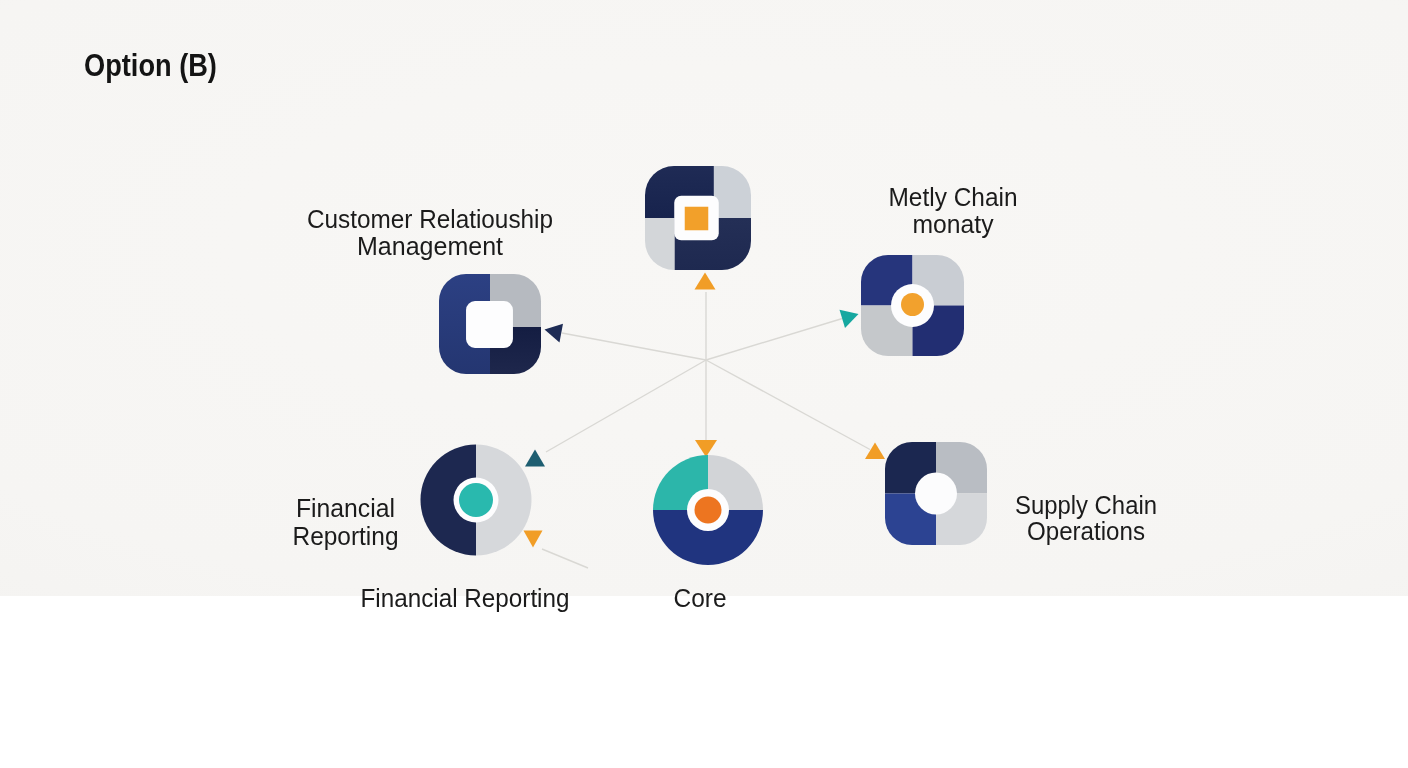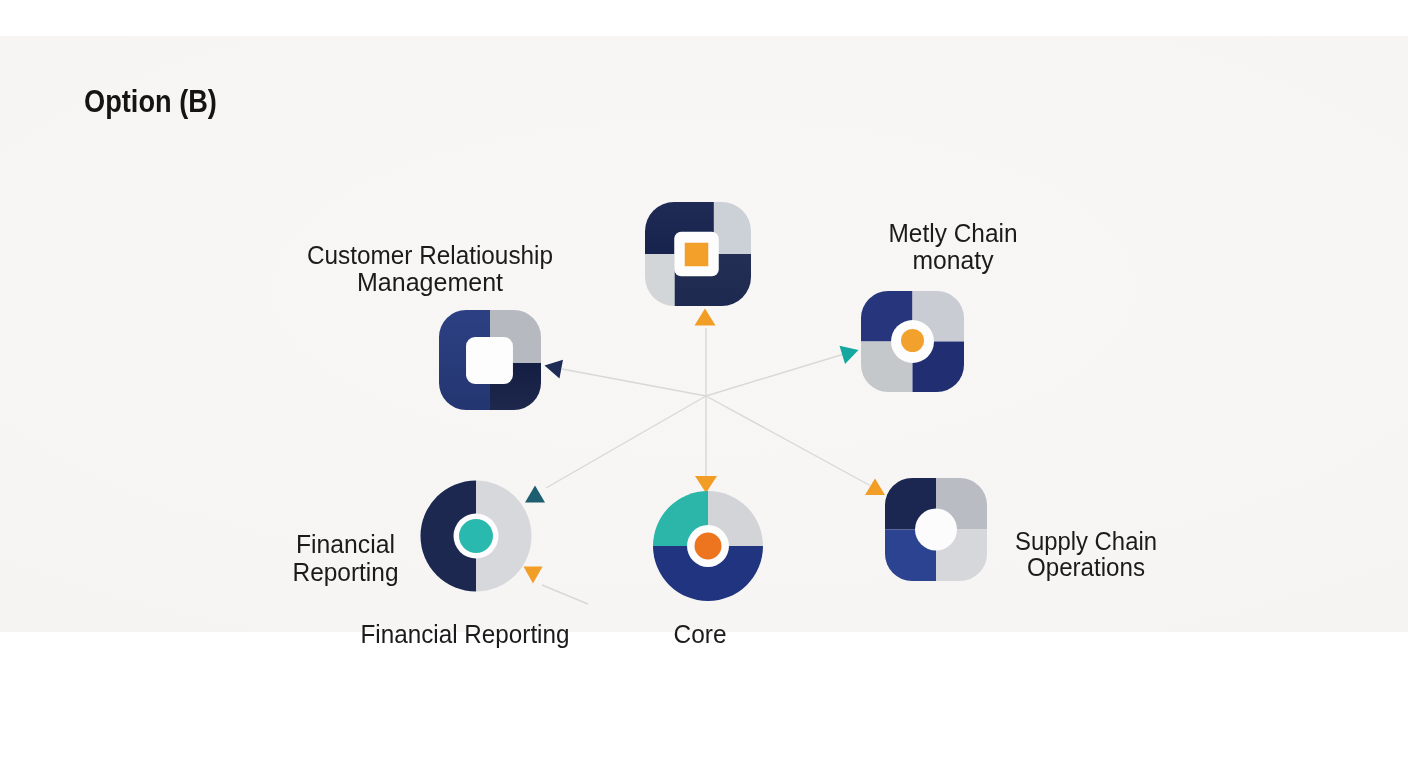--- a/index.html
+++ b/index.html
@@ -3,21 +3,20 @@
 <meta charset="utf-8">
 <style>
   html, body { margin: 0; padding: 0; }
   body {
     width: 1408px; height: 768px; overflow: hidden;
     font-family: "Liberation Sans", "DejaVu Sans", sans-serif;
   }
   .stage {
     position: relative; width: 1408px; height: 596px;
     background: radial-gradient(ellipse 120% 110% at 50% 42%, #f8f7f5 0%, #f6f5f3 55%, #f1f0ee 100%);
-    margin-top: 36px;
   }
   .title {
     position: absolute; left: 84px; top: 47px; margin: 0;
     font-size: 32px; font-weight: bold; letter-spacing: 0px;
     color: #141414; transform: scaleX(0.85); transform-origin: left top;
   }
   svg.diagram { position: absolute; left: 0; top: 0; }
   text.node-label {
     font-family: "Liberation Sans", "DejaVu Sans", sans-serif;
     fill: #1b1b1b;

